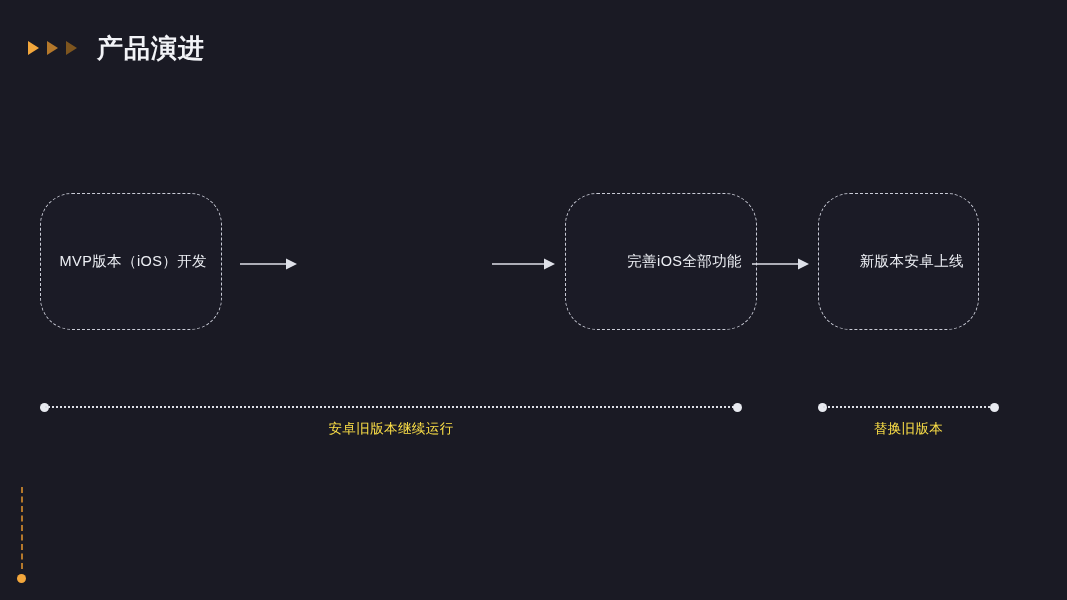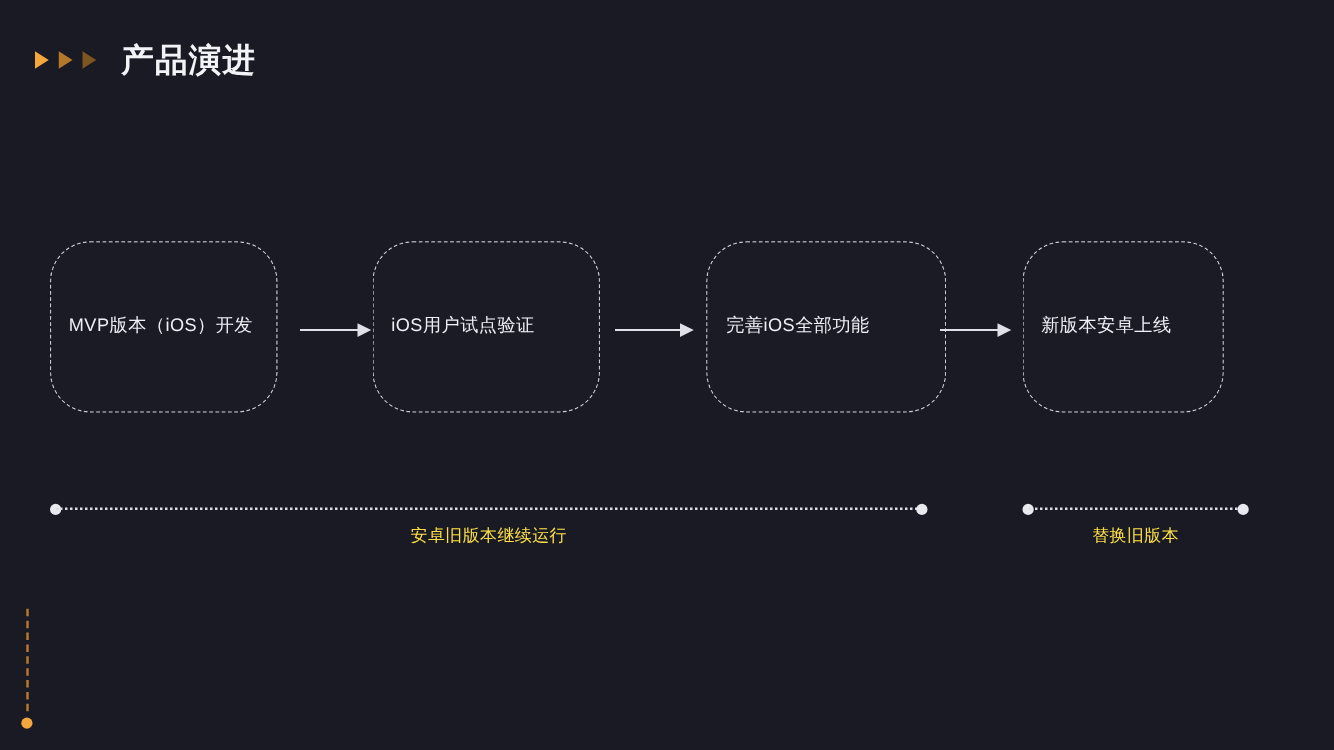--- a/index.html
+++ b/index.html
@@ -51,21 +51,21 @@
   
   .flow-box {
     position: absolute;
     top: 193px;
     height: 137px;
     border: 1.6px dashed #c9cbd6;
     border-radius: 32px;
     background: #1b1b26;
     display: flex;
     align-items: center;
-    justify-content: flex-start;
+    justify-content: flex-end;
     padding: 0 14px;
   }
   .flow-box .box-label {
     color: #eef0f5;
     font-size: 14.5px;
     letter-spacing: 0.4px;
     text-align: center;
     line-height: 1.5;
     white-space: nowrap;
   }
@@ -156,23 +156,20 @@
   <div class="title-row">
     <span class="tri tri-1"></span>
     <span class="tri tri-2"></span>
     <span class="tri tri-3"></span>
     <span class="page-title">产品演进</span>
   </div>
 
   <div class="flow-box box-0">
     <span class="box-label">MVP版本（iOS）开发</span>
   </div>
-  <div class="flow-box box-1">
-    <span class="box-label">iOS用户试点验证</span>
-  </div>
   <div class="flow-box box-2">
     <span class="box-label">完善iOS全部功能</span>
   </div>
   <div class="flow-box box-3">
     <span class="box-label">新版本安卓上线</span>
   </div>
 
   <div class="arrow arrow-0">
     <svg width="58" height="18" viewBox="0 0 58 18">
       <line x1="0" y1="9" x2="47" y2="9" stroke="#dfe1e9" stroke-width="1.6"></line>

